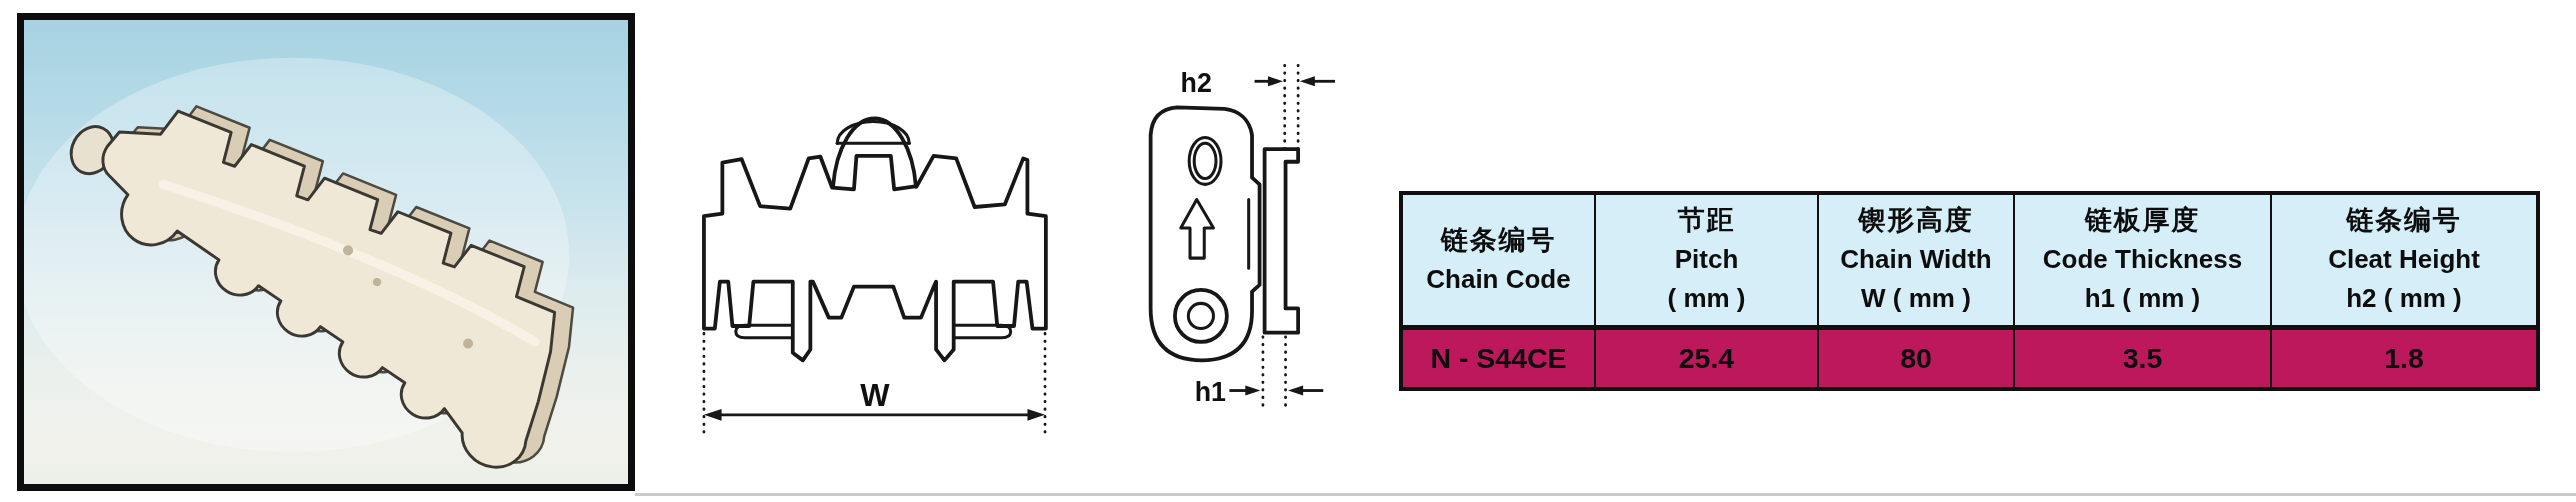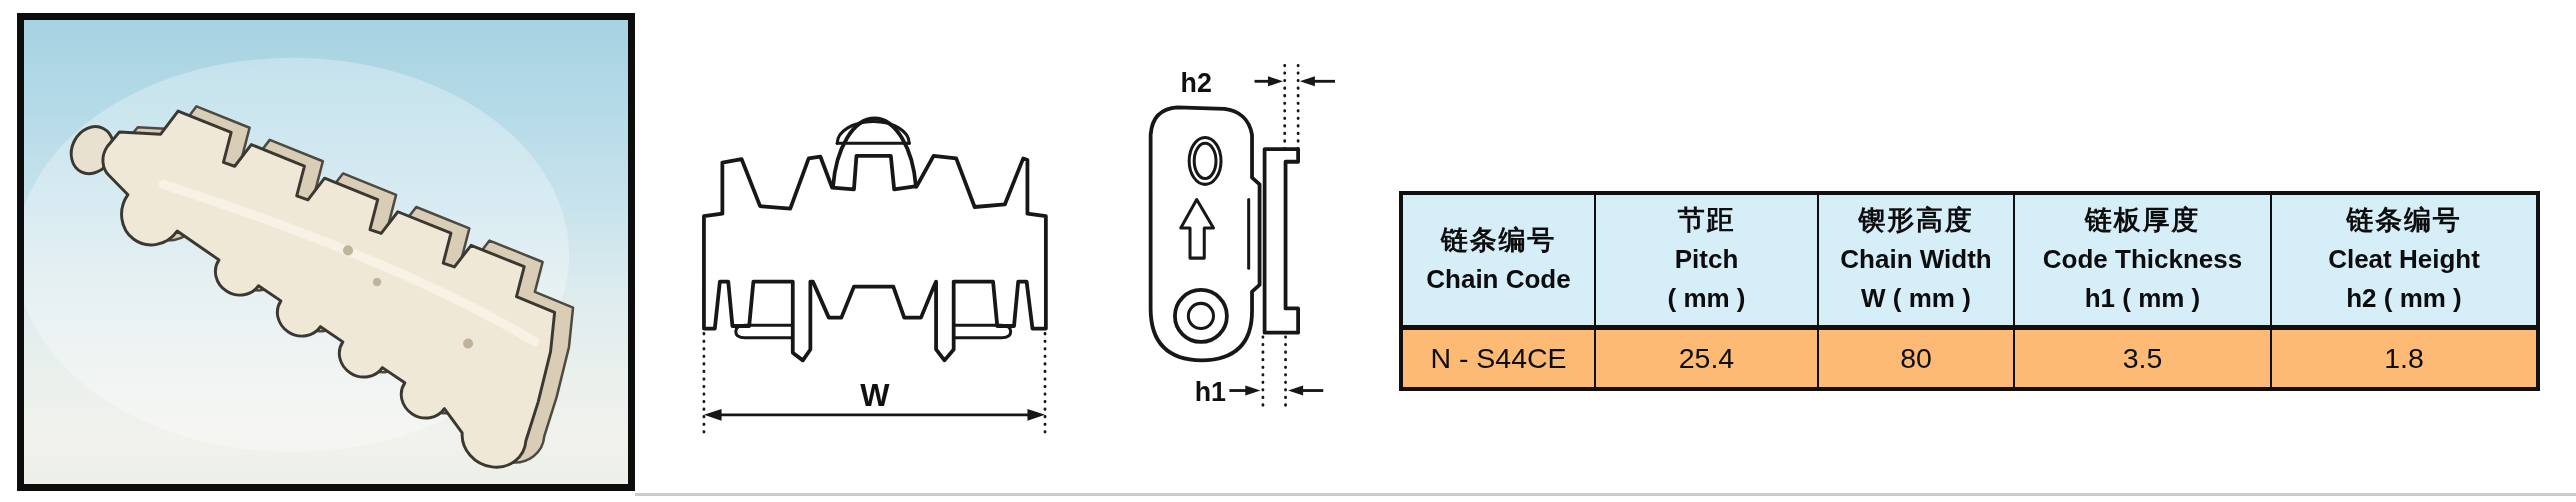--- a/index.html
+++ b/index.html
@@ -44,21 +44,21 @@
     color:#0d0d0d;
   }
   .spec-table th, .spec-table td {
     border:2.5px solid #101010; text-align:center; vertical-align:middle;
   }
   .spec-table th {
     background:#d6eef8; height:134px; font-weight:bold;
     border-top-width:4.2px; border-bottom-width:5px;
   }
   .spec-table td {
-    background:#fdba74; height:62px; font-weight:normal;
+    background:#be185d; height:62px; font-weight:bold;
     font-size:28.5px; border-bottom-width:4.2px;
   }
   .spec-table th:first-child, .spec-table td:first-child { border-left-width:4.2px; }
   .spec-table th:last-child,  .spec-table td:last-child  { border-right-width:4.2px; }
   .h-zh { font-size:27px; line-height:39px; letter-spacing:1.7px; }
   .h-en { font-size:26px; line-height:39px; letter-spacing:0px; }
 
   
   .scan-line { position:absolute; left:635px; top:493px; width:1941px; height:2.5px; background:#cbcbcb; }
 </style>

